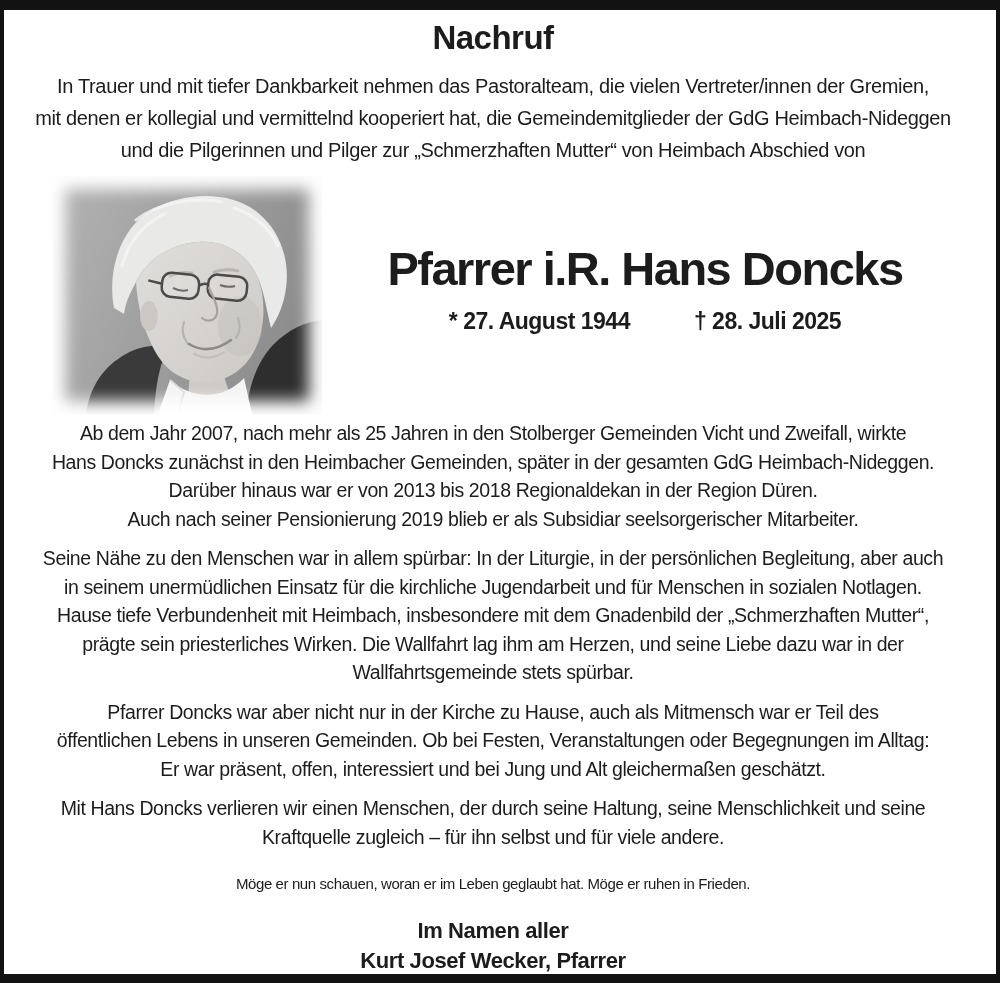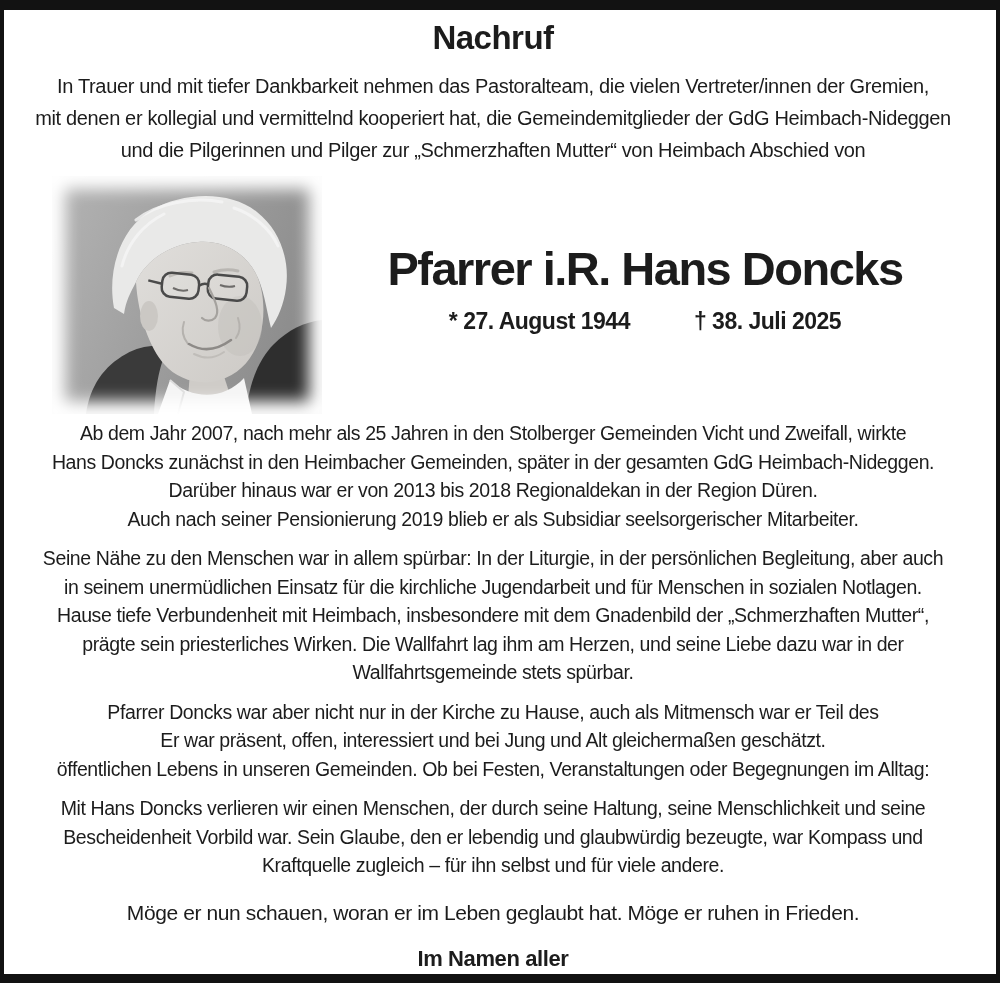--- a/index.html
+++ b/index.html
@@ -83,21 +83,21 @@
   }
   .body-text { margin-top: 4px; }
   .para { margin: 0 0 11px 0; }
   .para .line {
     font-size: 19.5px;
     line-height: 28.5px;
     letter-spacing: -0.4px;
     white-space: nowrap;
   }
   .closing-line {
-    font-size: 21px;
+    font-size: 15px;
     line-height: 28.5px;
     letter-spacing: -0.4px;
     margin-top: 19px;
     white-space: nowrap;
   }
   .signature { margin-top: 17px; }
   .signature .line {
     font-size: 22px;
     font-weight: bold;
     line-height: 30px;
@@ -168,47 +168,46 @@
         <path d="M 132 146 Q 128 158 136 168 M 186 142 Q 190 154 184 162" fill="none" stroke="#b5b2ae" stroke-width="2" stroke-linecap="round"></path>
 
         <path d="M 137 168 Q 157 180 179 164" fill="none" stroke="#8d8a87" stroke-width="2.6" stroke-linecap="round"></path>
         <path d="M 142 178 Q 158 186 172 176" fill="none" stroke="#c0bdb9" stroke-width="2" stroke-linecap="round"></path>
       </svg>
     </div>
     <div class="name-block">
       <div class="deceased-name">Pfarrer i.R. Hans Doncks</div>
       <div class="dates">
         <span>* 27. August 1944</span>
-        <span>† 38. Juli 2025</span>
+        <span>† 28. Juli 2025</span>
       </div>
     </div>
   </div>
 
   <div class="body-text">
       <div class="para">
         <div class="line">Ab dem Jahr 2007, nach mehr als 25 Jahren in den Stolberger Gemeinden Vicht und Zweifall, wirkte</div>
         <div class="line">Hans Doncks zunächst in den Heimbacher Gemeinden, später in der gesamten GdG Heimbach-Nideggen.</div>
         <div class="line">Darüber hinaus war er von 2013 bis 2018 Regionaldekan in der Region Düren.</div>
         <div class="line">Auch nach seiner Pensionierung 2019 blieb er als Subsidiar seelsorgerischer Mitarbeiter.</div>
       </div>
       <div class="para">
         <div class="line">Seine Nähe zu den Menschen war in allem spürbar: In der Liturgie, in der persönlichen Begleitung, aber auch</div>
         <div class="line">in seinem unermüdlichen Einsatz für die kirchliche Jugendarbeit und für Menschen in sozialen Notlagen.</div>
         <div class="line">Hause tiefe Verbundenheit mit Heimbach, insbesondere mit dem Gnadenbild der „Schmerzhaften Mutter“,</div>
         <div class="line">prägte sein priesterliches Wirken. Die Wallfahrt lag ihm am Herzen, und seine Liebe dazu war in der</div>
         <div class="line">Wallfahrtsgemeinde stets spürbar.</div>
       </div>
       <div class="para">
         <div class="line">Pfarrer Doncks war aber nicht nur in der Kirche zu Hause, auch als Mitmensch war er Teil des</div>
+        <div class="line">öffentlichen Lebens in unseren Gemeinden. Ob bei Festen, Veranstaltungen oder Begegnungen im Alltag:</div>
         <div class="line">Er war präsent, offen, interessiert und bei Jung und Alt gleichermaßen geschätzt.</div>
-        <div class="line">öffentlichen Lebens in unseren Gemeinden. Ob bei Festen, Veranstaltungen oder Begegnungen im Alltag:</div>
       </div>
       <div class="para">
         <div class="line">Mit Hans Doncks verlieren wir einen Menschen, der durch seine Haltung, seine Menschlichkeit und seine</div>
-        <div class="line">Bescheidenheit Vorbild war. Sein Glaube, den er lebendig und glaubwürdig bezeugte, war Kompass und</div>
         <div class="line">Kraftquelle zugleich – für ihn selbst und für viele andere.</div>
       </div>
     </div>
 
   <div class="closing-line">Möge er nun schauen, woran er im Leben geglaubt hat. Möge er ruhen in Frieden.</div>
 
   <div class="signature">
     <div class="line">Im Namen aller</div>
     <div class="line">Kurt Josef Wecker, Pfarrer</div>
   </div>

